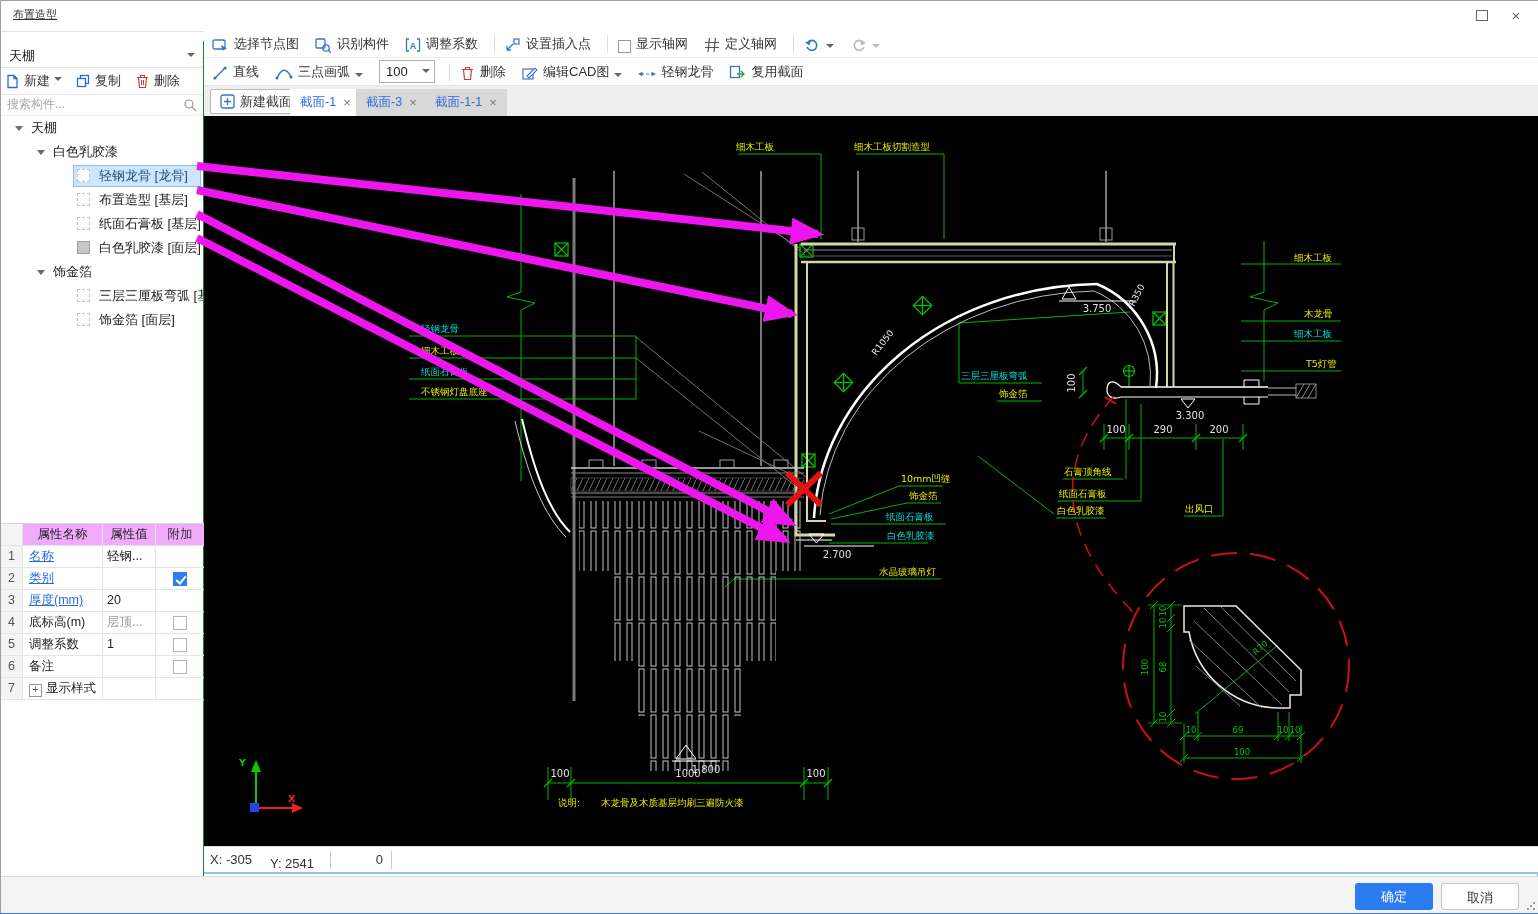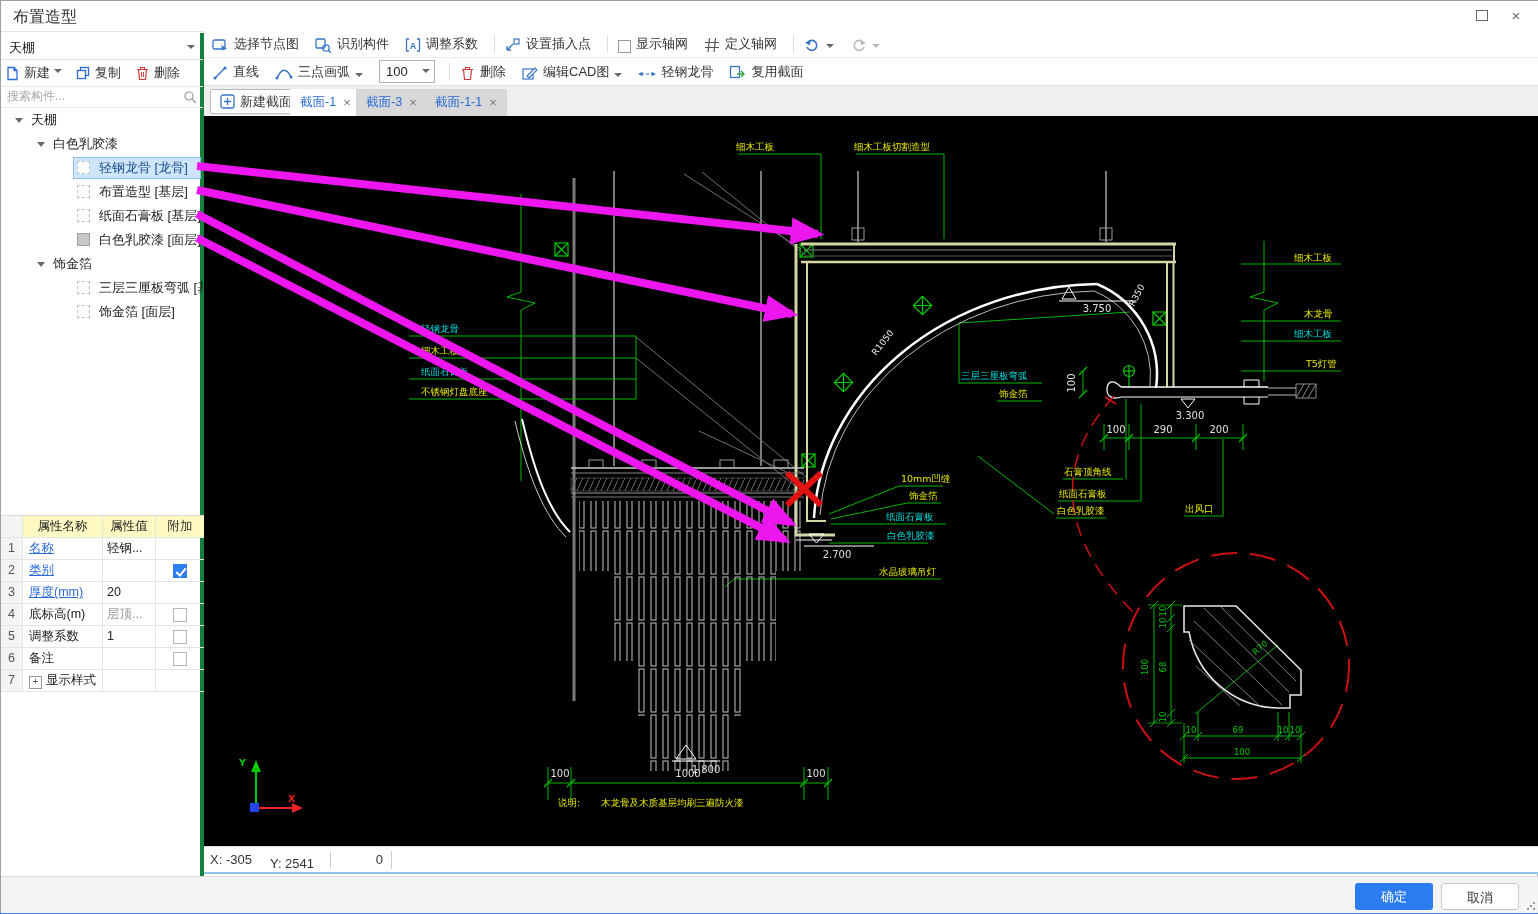--- a/index.html
+++ b/index.html
@@ -1,26 +1,26 @@
 <!DOCTYPE html>
 <html><head>
 <meta charset="utf-8">
 <style>
   html,body{margin:0;padding:0;width:1538px;height:914px;overflow:hidden;
     font-family:"Liberation Sans","DejaVu Sans",sans-serif;background:#e8e8e8;}
   .window{position:absolute;inset:0;background:#fff;border:1px solid #9aa0a6;box-sizing:border-box;border-bottom:3px solid #3a78e8;}
   
   .titlebar{position:absolute;left:0;top:0;width:1538px;height:30px;background:#fff;border-bottom:1px solid #e3e3e3;}
-  .titlebar .title{position:absolute;left:12px;top:6px;font-size:16px;color:#333;}
+  .titlebar .title{position:absolute;left:12px;top:6px;font-size:11px;color:#333;text-decoration:underline;}
   .winbtn{position:absolute;top:5px;width:30px;height:20px;text-align:center;color:#666;font-size:15px;line-height:20px;cursor:pointer;}
   .winbtn.max{right:42px;}
   .winbtn.max i{display:inline-block;width:10px;height:9px;border:1.5px solid #666;margin-top:4px;}
   .winbtn.close{right:8px;}
   
-  .leftpanel{position:absolute;left:0;top:32px;width:203px;height:845px;background:#fff;border-right:4px solid #15803d;box-sizing:border-box;}
+  .leftpanel{position:absolute;left:0;top:40px;width:203px;height:845px;background:#fff;border-right:1px solid #15803d;box-sizing:border-box;}
   .combo{position:absolute;left:0;top:1px;width:202px;height:26px;border-bottom:1px solid #ddd;box-sizing:border-box;}
   .combo .val{position:absolute;left:8px;top:5px;font-size:13px;color:#222;}
   .caret{display:inline-block;width:0;height:0;border:4px solid transparent;border-top:4px solid #666;vertical-align:middle;}
   .combo .caret{position:absolute;right:8px;top:11px;}
   .ptools{position:absolute;left:0;top:27px;width:202px;height:27px;border-bottom:1px solid #e5e5e5;display:flex;align-items:center;padding-left:4px;box-sizing:border-box;}
   .ptool{display:flex;align-items:center;gap:4px;font-size:13px;color:#333;margin-right:14px;cursor:pointer;}
   .searchrow{position:absolute;left:0;top:54px;width:202px;height:20px;border-bottom:1px solid #eee;}
   .searchrow input{position:absolute;left:4px;top:1px;width:170px;border:none;outline:none;font-size:12px;color:#555;font-family:inherit;}
   .searchrow input::placeholder{color:#a8a8a8;}
   .searchrow svg{position:absolute;right:6px;top:3px;}
@@ -38,21 +38,21 @@
   
   .pgrid{position:absolute;left:0;top:482px;width:203px;box-sizing:border-box;font-size:12.5px;border-top:1px solid #d9d9d9;}
   .prow{display:flex;height:21px;line-height:21px;border-bottom:1px solid #e4e4e4;}
   .pc{box-sizing:border-box;border-right:1px solid #e4e4e4;overflow:hidden;white-space:nowrap;}
   .pc.num{width:22px;background:#f4f4f4;text-align:center;color:#555;}
   .pc.name{width:80px;padding-left:6px;color:#222;}
   .pc.name.blue{color:#2b6bd7;text-decoration:underline;}
   .pc.val{width:53px;padding-left:4px;color:#222;}
   .pc.val.gray{color:#9b9b9b;}
   .pc.ext{width:48px;display:flex;align-items:center;justify-content:center;border-right:none;}
-  .prow.head{background:#fef9c3;color:#333;}
+  .prow.head{background:#f0abfc;color:#333;}
   .prow.head .pc{text-align:center;padding-left:0;}
   .cb{width:14px;height:14px;border:1px solid #b5b5b5;background:#fff;box-sizing:border-box;position:relative;}
   .cb.on{background:#2f7ef0;border-color:#2f7ef0;}
   .cb.on::after{content:"";position:absolute;left:4px;top:1px;width:4px;height:8px;border:solid #fff;border-width:0 2px 2px 0;transform:rotate(40deg);}
   .expbox{display:inline-block;width:11px;height:11px;border:1px solid #999;font-size:10px;line-height:10px;text-align:center;color:#555;margin:0 4px 0 0;vertical-align:-1px;}
   
   .tb1{position:absolute;left:203px;top:30px;width:1335px;height:27px;border-bottom:1px solid #ececec;display:flex;align-items:center;padding-left:8px;box-sizing:border-box;background:#fff;}
   .tb2{position:absolute;left:203px;top:57px;width:1335px;height:28px;border-bottom:1px solid #e3e3e3;display:flex;align-items:center;padding-left:8px;box-sizing:border-box;background:#fff;}
   .tbtn{display:flex;align-items:flex-end;gap:5px;font-size:13px;color:#333;margin-right:16px;cursor:pointer;white-space:nowrap;}
   .tsep{width:1px;height:18px;background:#ddd;margin:0 10px 0 0;}

